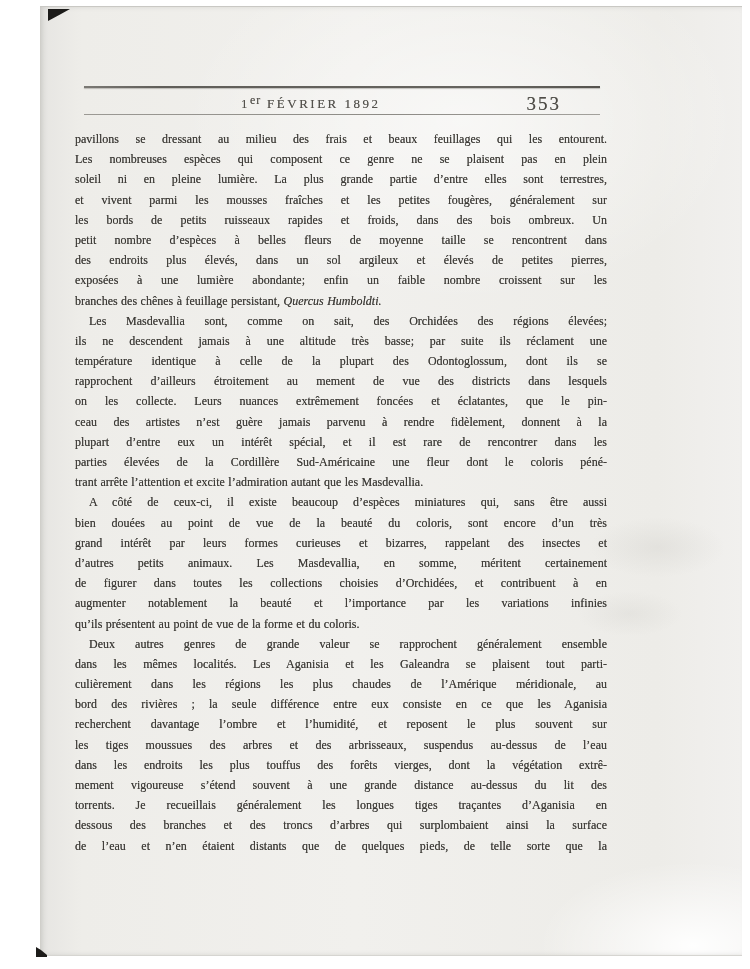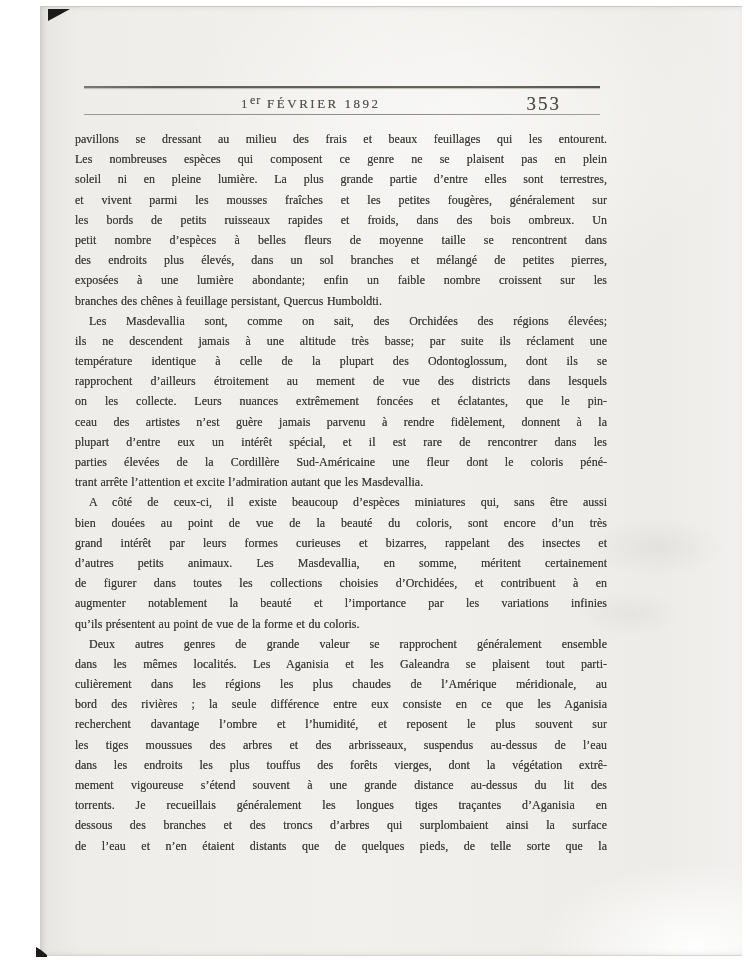--- a/index.html
+++ b/index.html
@@ -114,21 +114,21 @@
   .paragraph { margin: 0; }
   .line {
     text-align: justify;
     text-align-last: left;
     white-space: normal;
     overflow: hidden;
     height: 20.2px;
   }
   .line.j { text-align-last: justify; }
   .line.ind { padding-left: 14px; }
-  .italic { }
+  .italic { font-style: italic; }
 </style>
 </head>
 <body>
 
 <div id="canvas">
   <div id="scan">
 
     <div id="corner-tl" class="corner-mark"></div>
     <div id="corner-bl" class="corner-mark"></div>
 
@@ -142,21 +142,21 @@
     <div id="rule-bottom" class="rule"></div>
 
     <div id="body-text">
         <div class="paragraph">
           <div class="line j"><span>pavillons se dressant au milieu des frais et beaux feuillages qui les entourent.</span></div>
           <div class="line j"><span>Les nombreuses espèces qui composent ce genre ne se plaisent pas en plein</span></div>
           <div class="line j"><span>soleil ni en pleine lumière. La plus grande partie d’entre elles sont terrestres,</span></div>
           <div class="line j"><span>et vivent parmi les mousses fraîches et les petites fougères, généralement sur</span></div>
           <div class="line j"><span>les bords de petits ruisseaux rapides et froids, dans des bois ombreux. Un</span></div>
           <div class="line j"><span>petit nombre d’espèces à belles fleurs de moyenne taille se rencontrent dans</span></div>
-          <div class="line j"><span>des endroits plus élevés, dans un sol branches et mélangé de petites pierres,</span></div>
+          <div class="line j"><span>des endroits plus élevés, dans un sol argileux et élevés de petites pierres,</span></div>
           <div class="line j"><span>exposées à une lumière abondante; enfin un faible nombre croissent sur les</span></div>
           <div class="line"><span>branches des chênes à feuillage persistant, </span><span class="italic">Quercus Humboldti.</span></div>
         </div>
         <div class="paragraph">
           <div class="line j ind"><span>Les Masdevallia sont, comme on sait, des Orchidées des régions élevées;</span></div>
           <div class="line j"><span>ils ne descendent jamais à une altitude très basse; par suite ils réclament une</span></div>
           <div class="line j"><span>température identique à celle de la plupart des Odontoglossum, dont ils se</span></div>
           <div class="line j"><span>rapprochent d’ailleurs étroitement au mement de vue des districts dans lesquels</span></div>
           <div class="line j"><span>on les collecte. Leurs nuances extrêmement foncées et éclatantes, que le pin-</span></div>
           <div class="line j"><span>ceau des artistes n’est guère jamais parvenu à rendre fidèlement, donnent à la</span></div>

